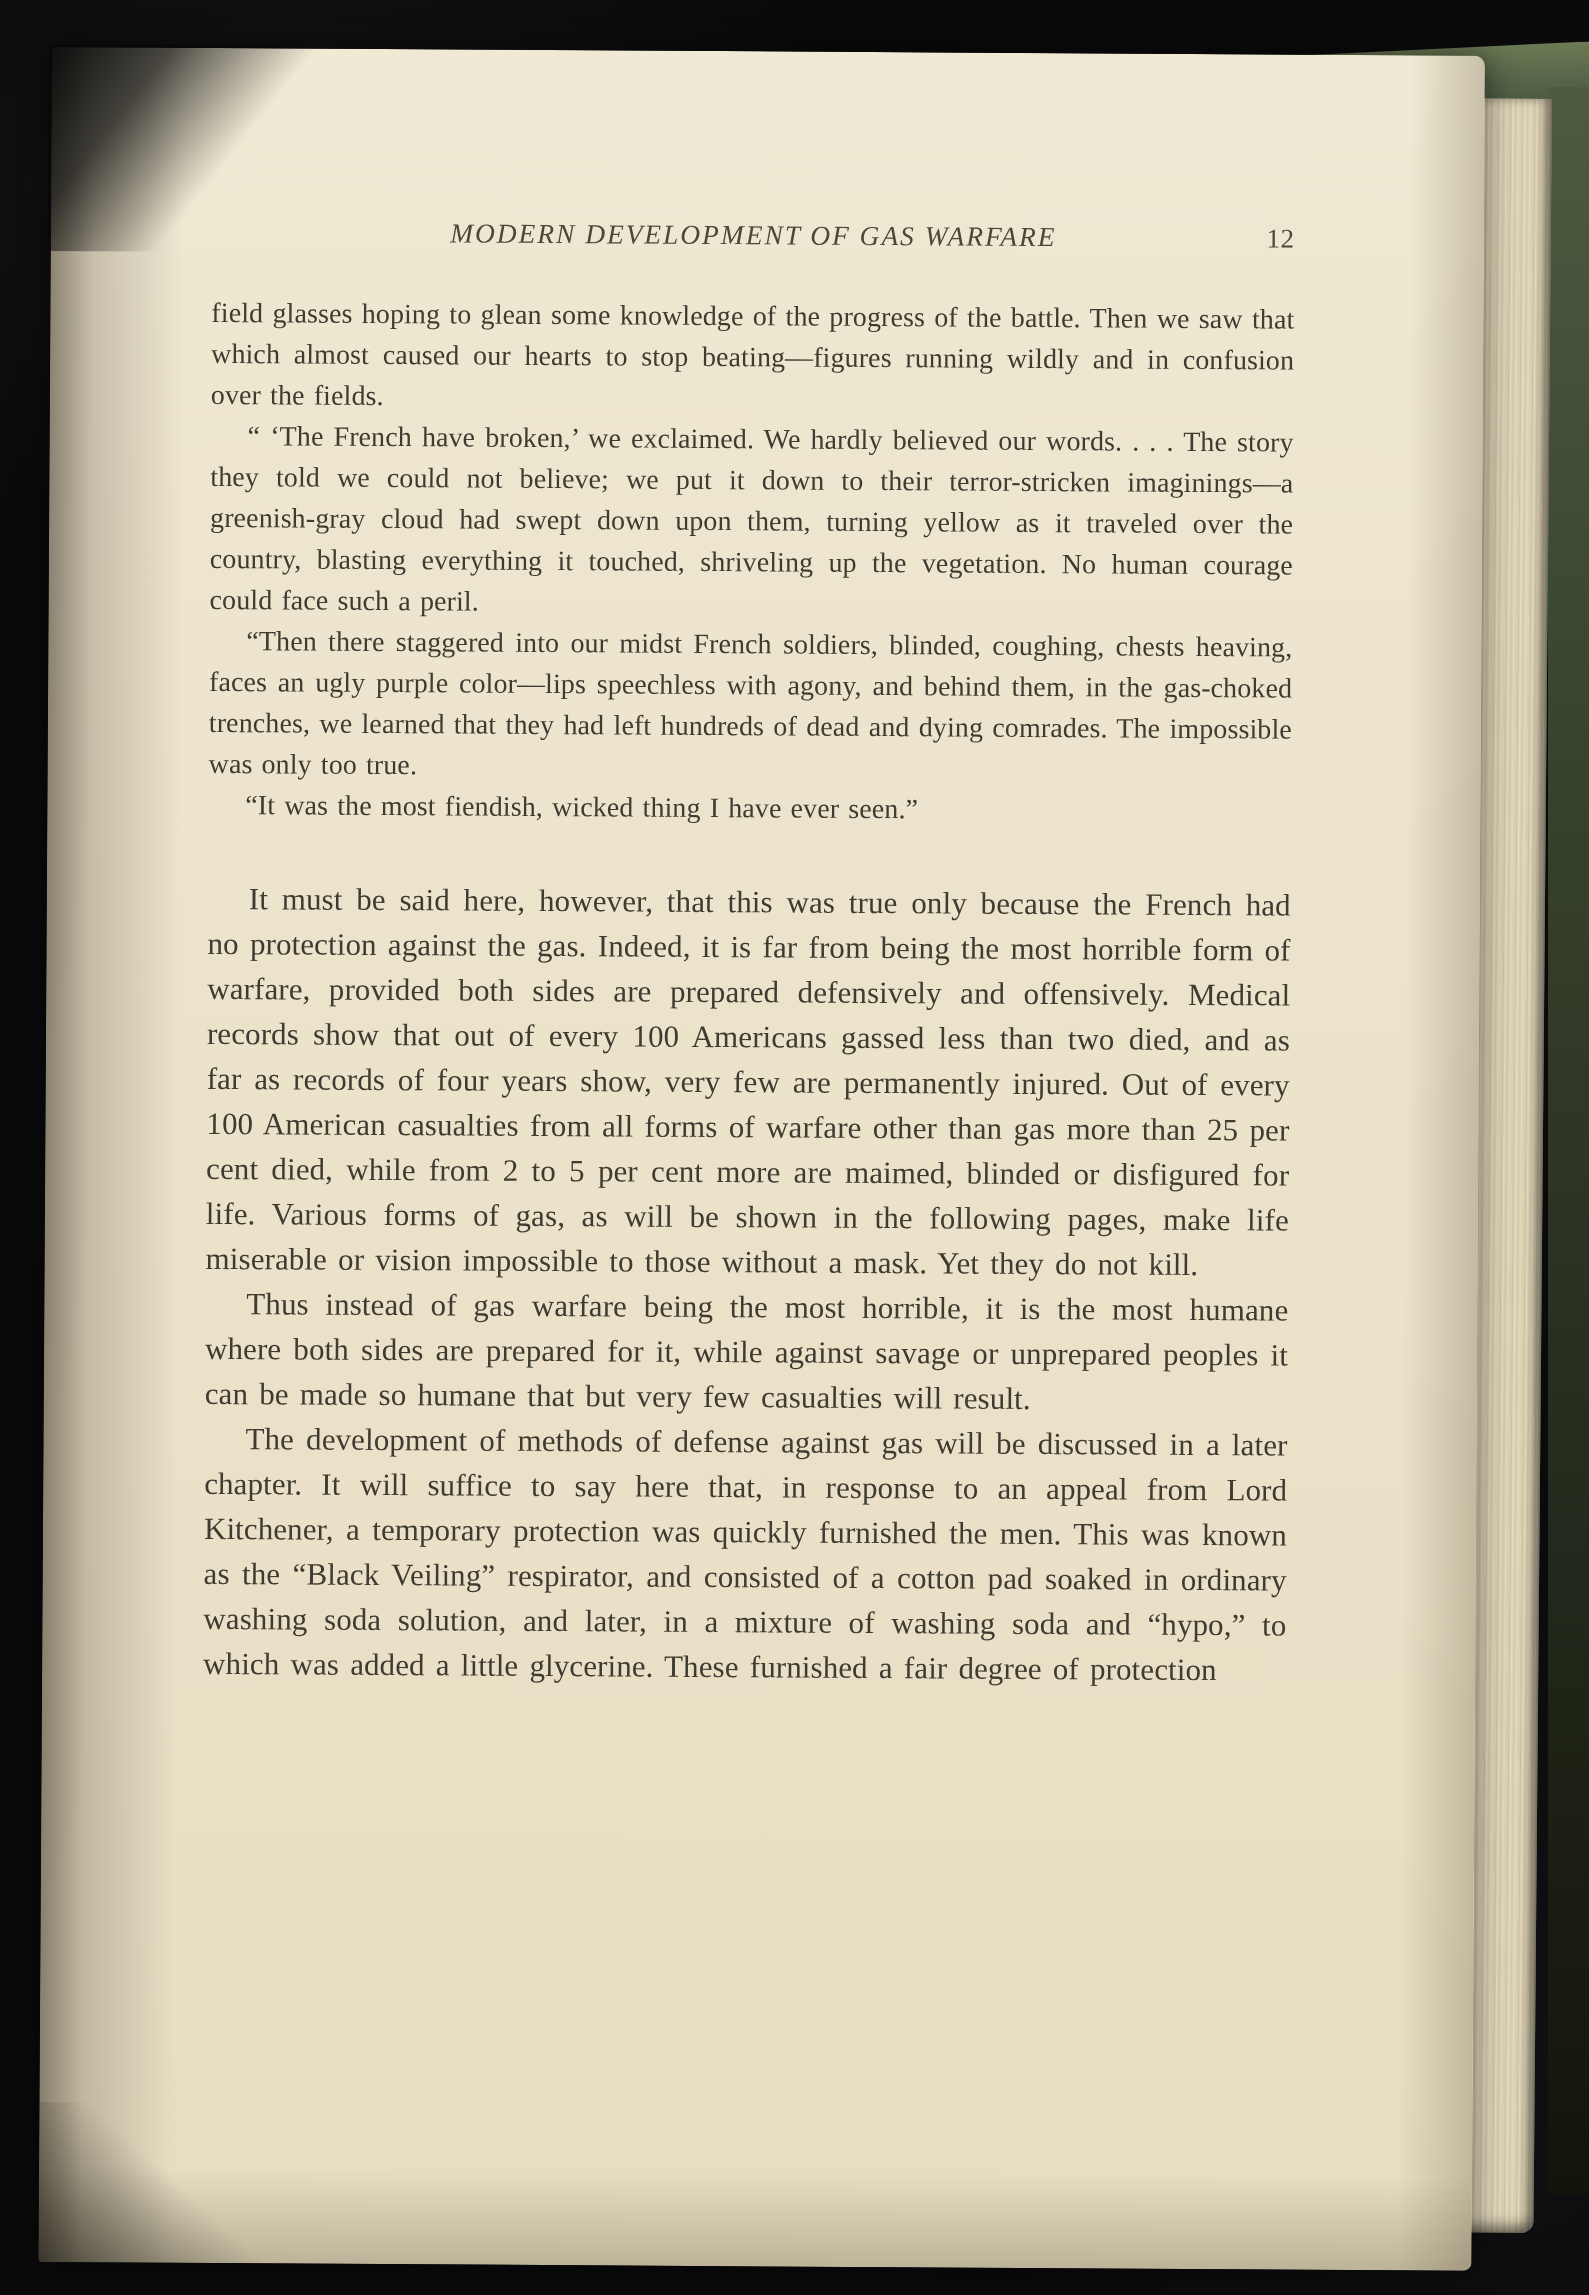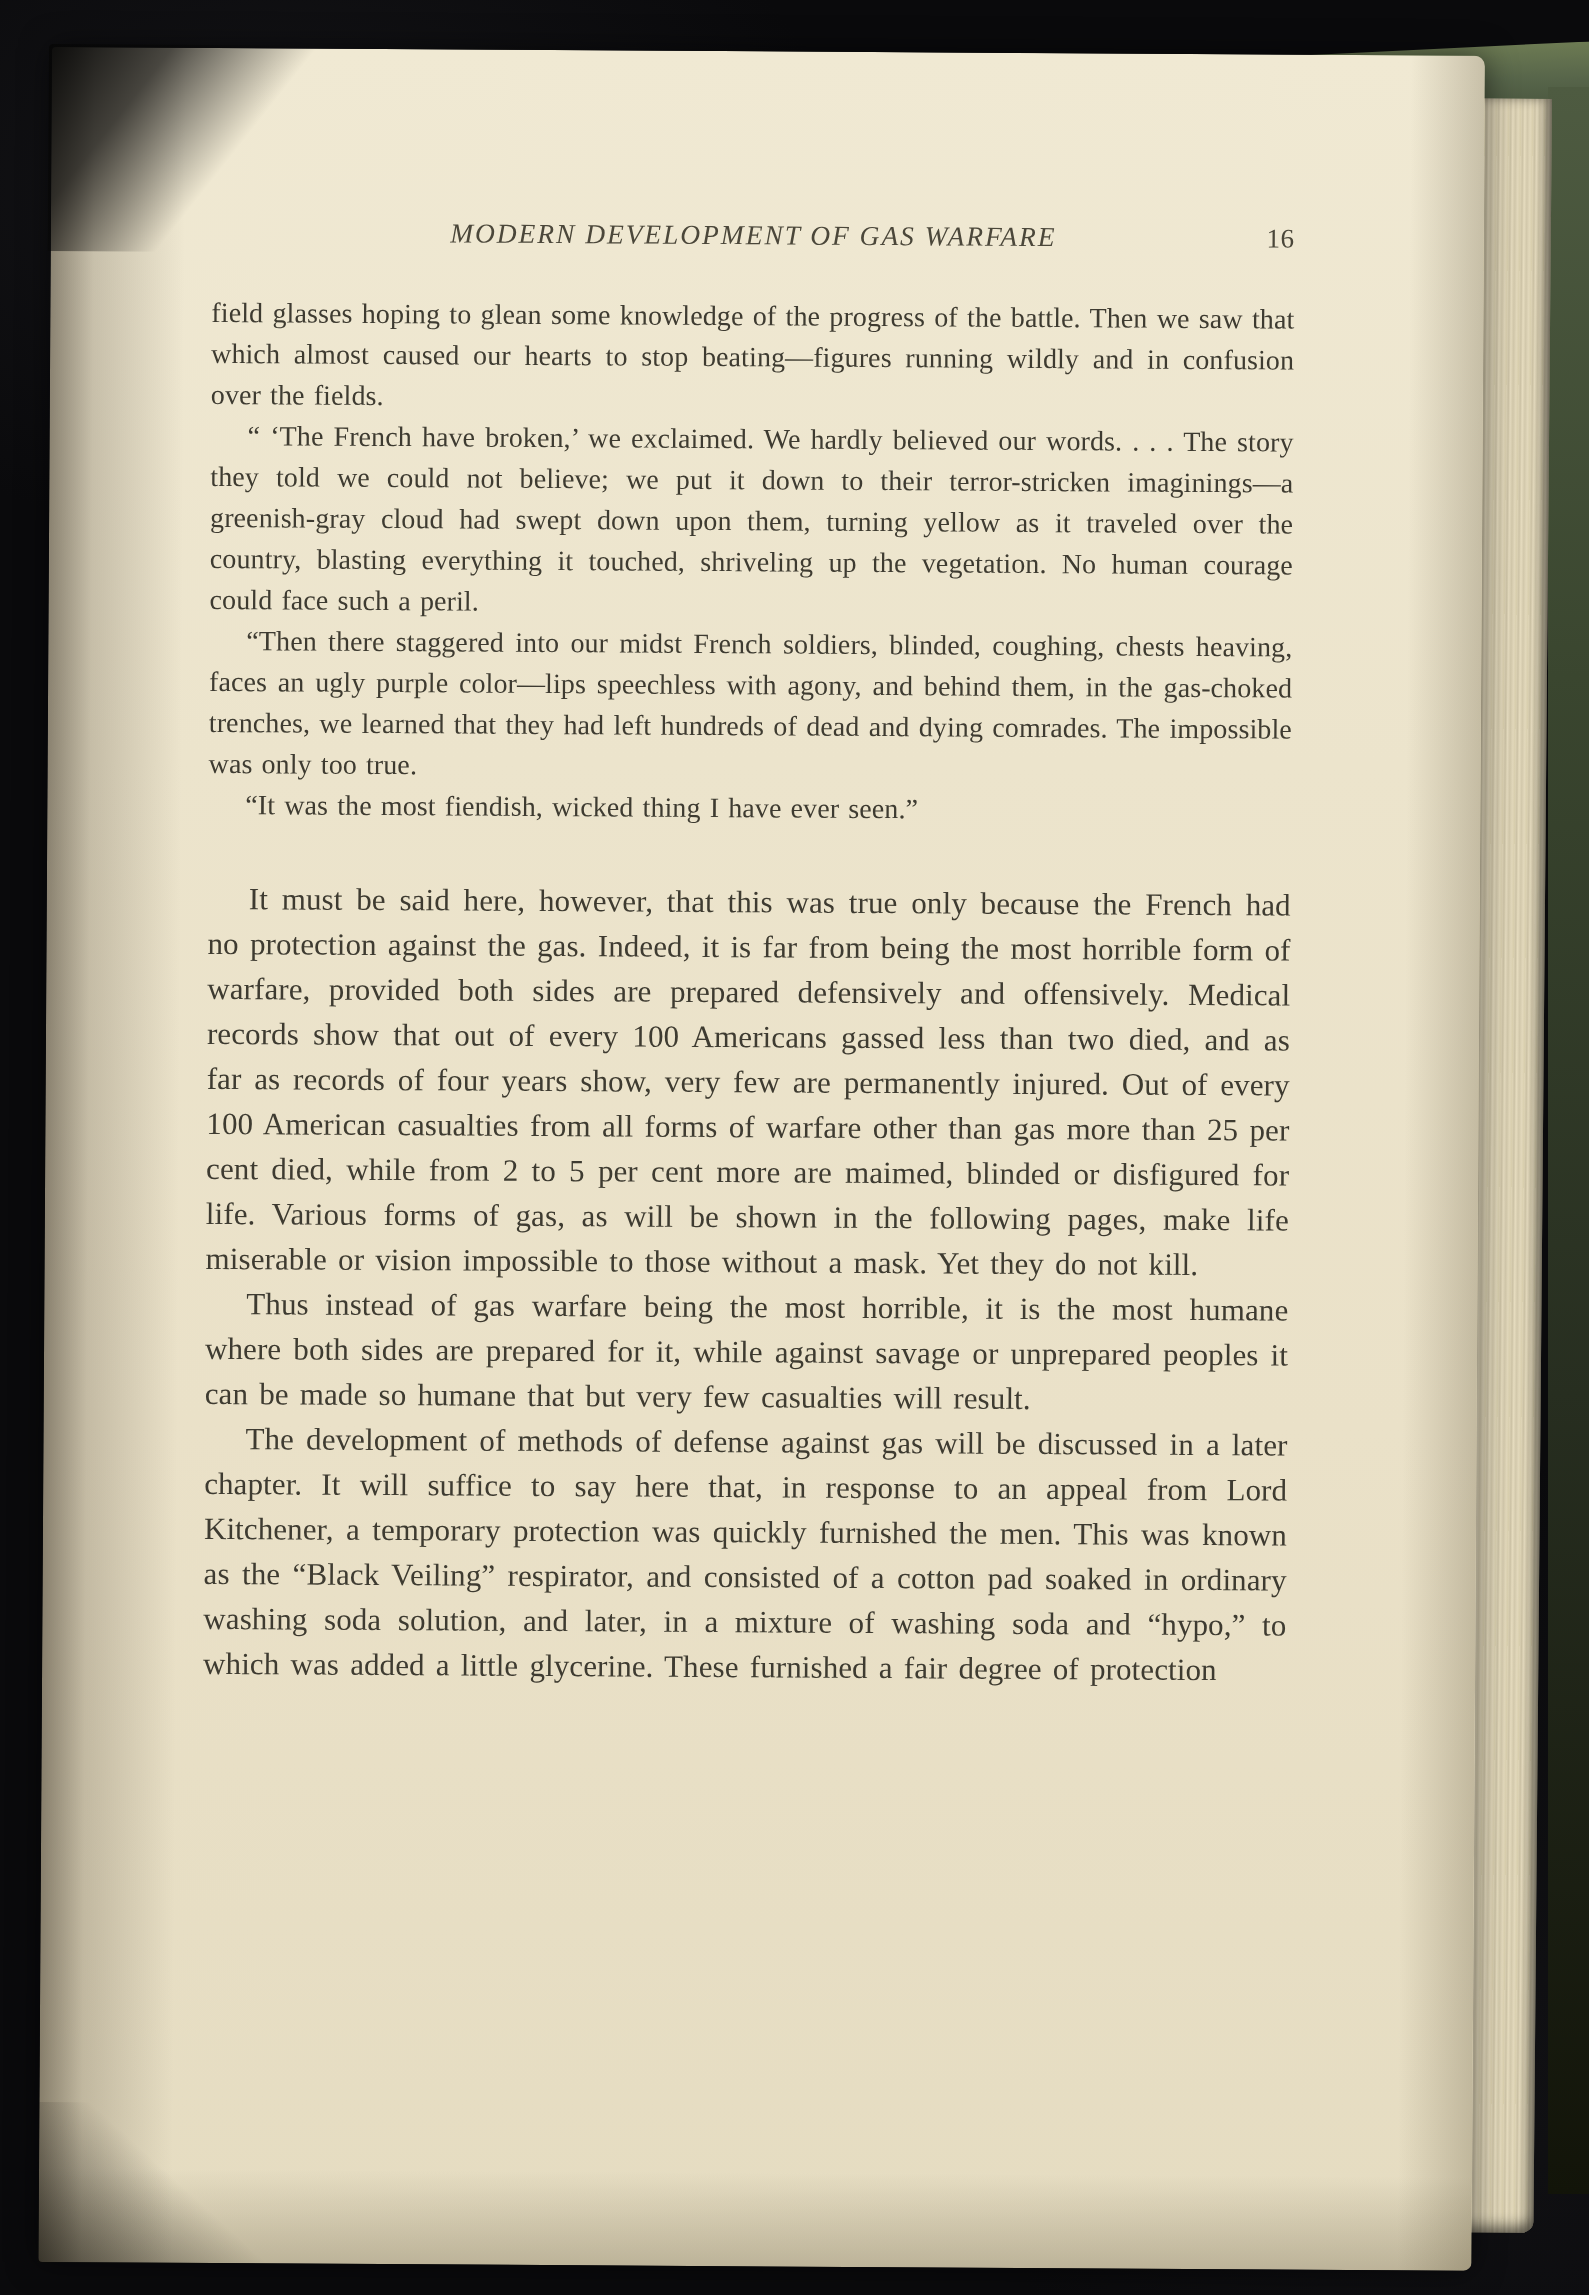--- a/index.html
+++ b/index.html
@@ -160,21 +160,21 @@
 
   <div class="cover-top"></div>
   <div class="cover-right"></div>
   <div class="page-stack"></div>
 
   <div class="page">
     <div class="text-col">
 
       <div class="running-header">
         <span>MODERN DEVELOPMENT OF GAS WARFARE</span>
-        <span class="page-number">16</span>
+        <span class="page-number">12</span>
       </div>
 
       <div class="quote-section">
         <p>field glasses hoping to glean some knowledge of the progress of the battle.  Then we saw that which almost caused our hearts to stop beating—figures running wildly and in confusion over the fields.</p>
         <p>“ ‘The French have broken,’ we exclaimed.  We hardly believed our words. . . . The story they told we could not believe; we put it down to their terror-stricken imaginings—a greenish-gray cloud had swept down upon them, turning yellow as it traveled over the country, blasting everything it touched, shriveling up the vegetation.  No human courage could face such a peril.</p>
         <p>“Then there staggered into our midst French soldiers, blinded, coughing, chests heaving, faces an ugly purple color—lips speechless with agony, and behind them, in the gas-choked trenches, we learned that they had left hundreds of dead and dying comrades.  The impossible was only too true.</p>
         <p>“It was the most fiendish, wicked thing I have ever seen.”</p>
       </div>
 
       <div class="body-section">

